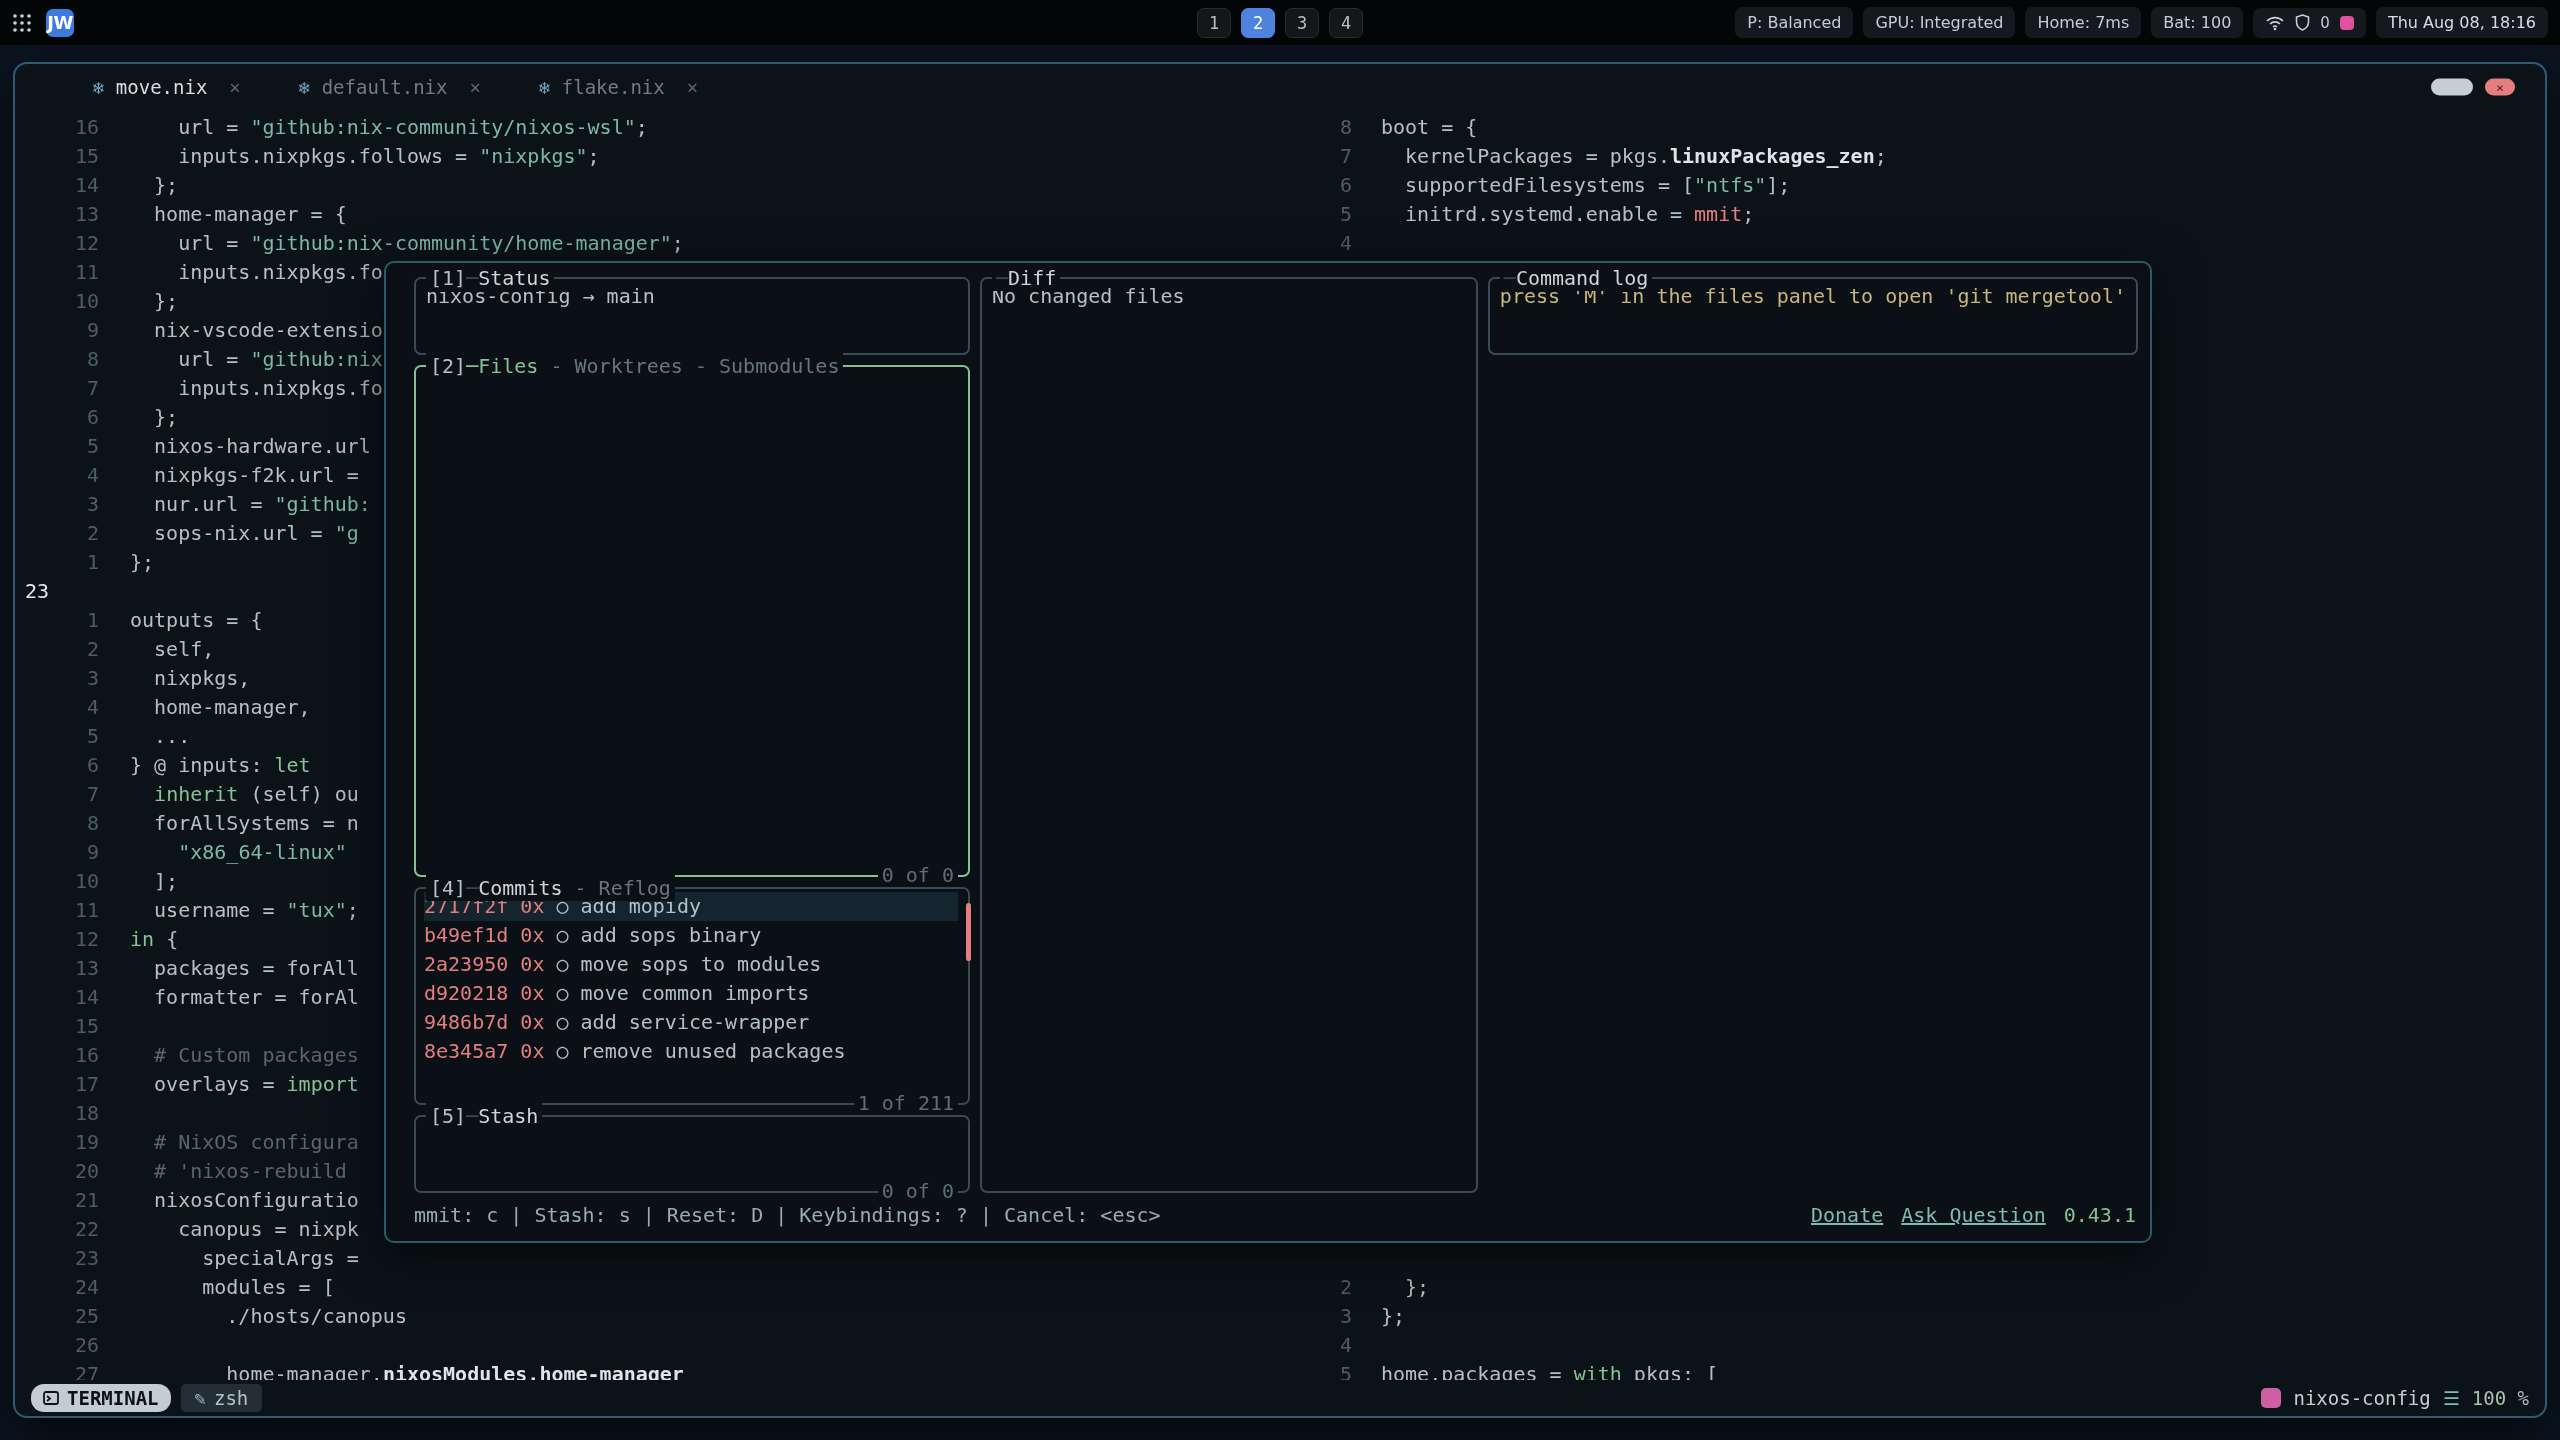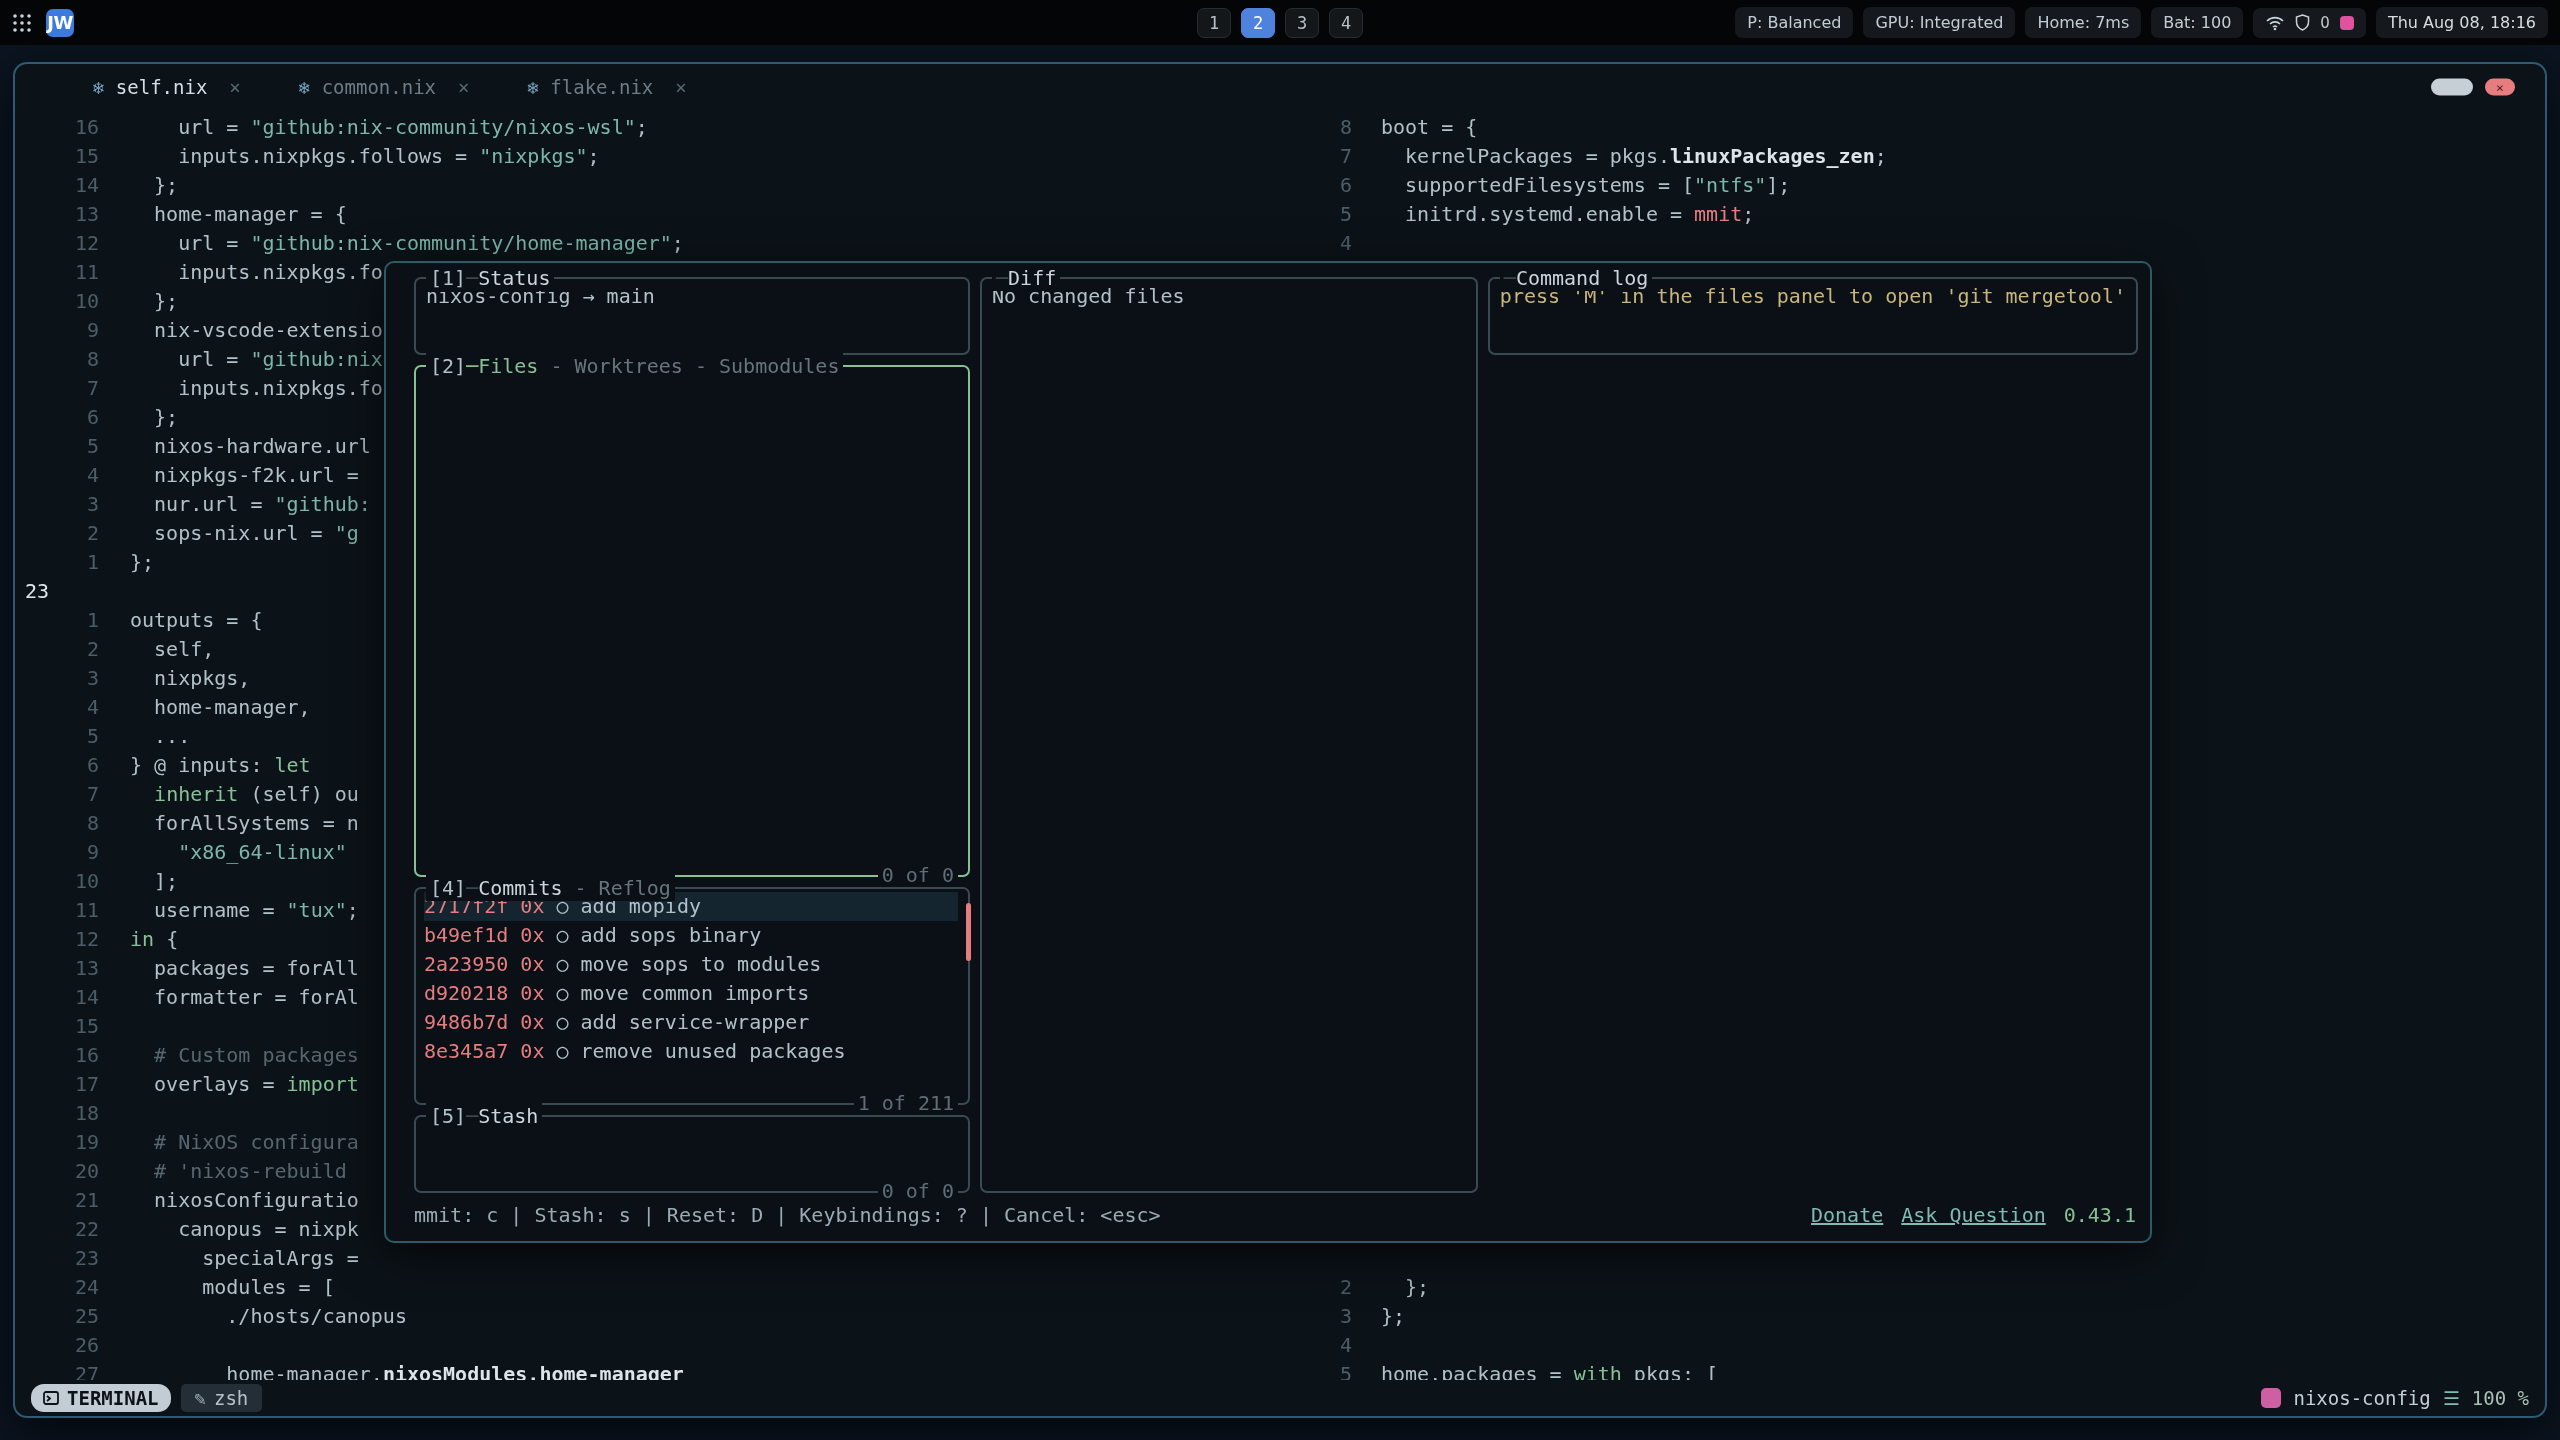--- a/index.html
+++ b/index.html
@@ -171,26 +171,26 @@
     <div class="chip clock">Thu Aug 08, 18:16</div>
   </div>
 </div>
 
 <div class="window">
 
   <div class="tabbar">
     <div class="tabs">
         <div class="tab active">
           <span class="ticon">❄</span>
-          <span class="tlabel">self.nix</span>
+          <span class="tlabel">move.nix</span>
           <span class="tclose">×</span>
         </div>
         <div class="tab">
           <span class="ticon">❄</span>
-          <span class="tlabel">common.nix</span>
+          <span class="tlabel">default.nix</span>
           <span class="tclose">×</span>
         </div>
         <div class="tab">
           <span class="ticon">❄</span>
           <span class="tlabel">flake.nix</span>
           <span class="tclose">×</span>
         </div>
       </div>
     <div class="wctl">
       <span class="pill-light"></span>

